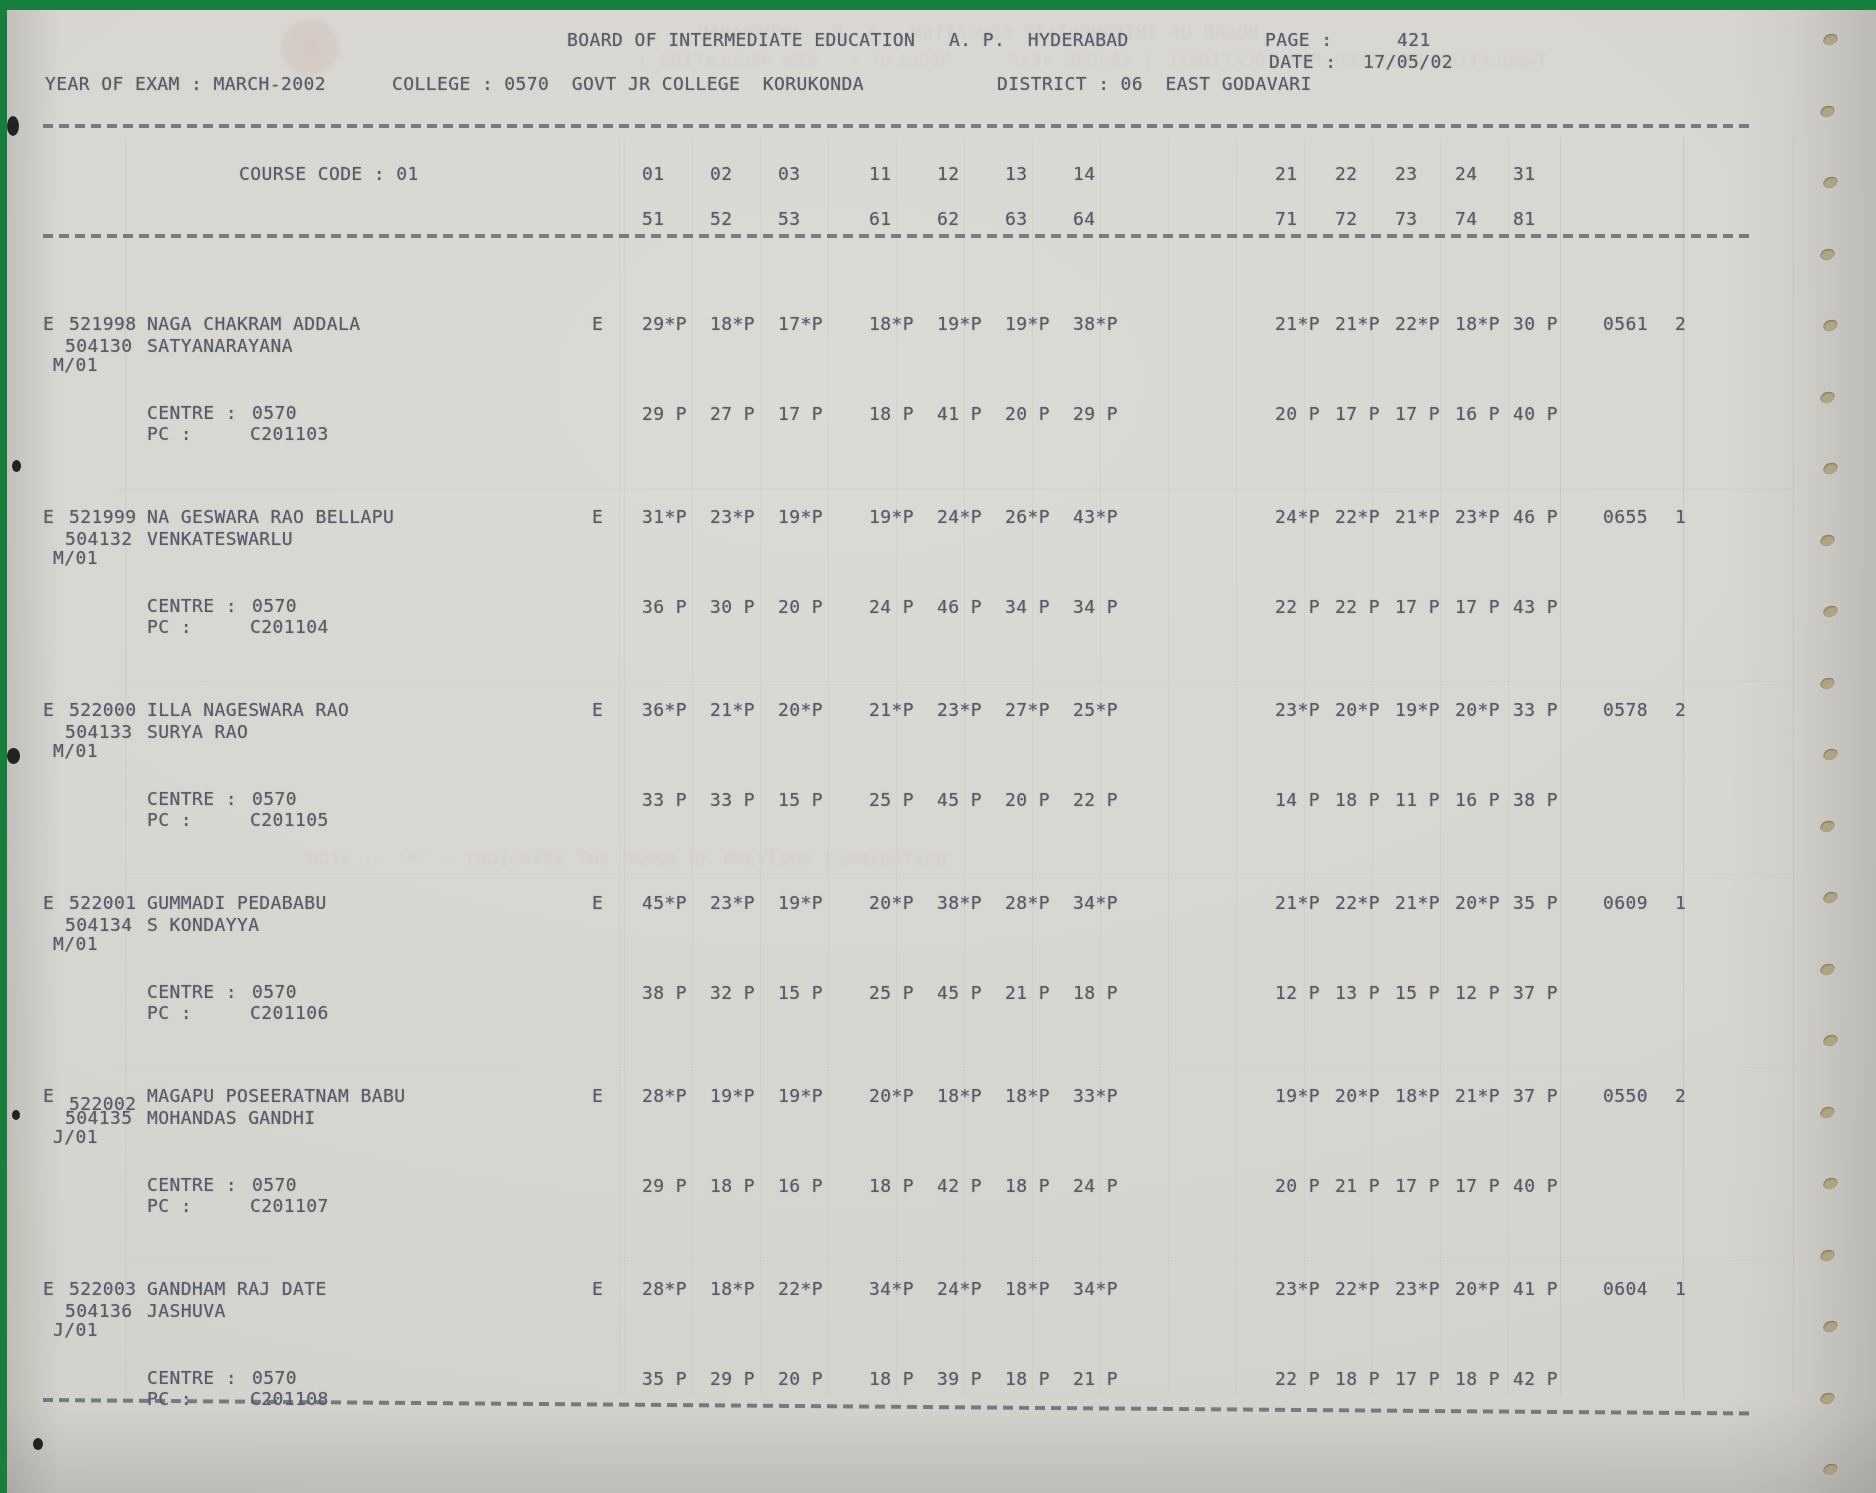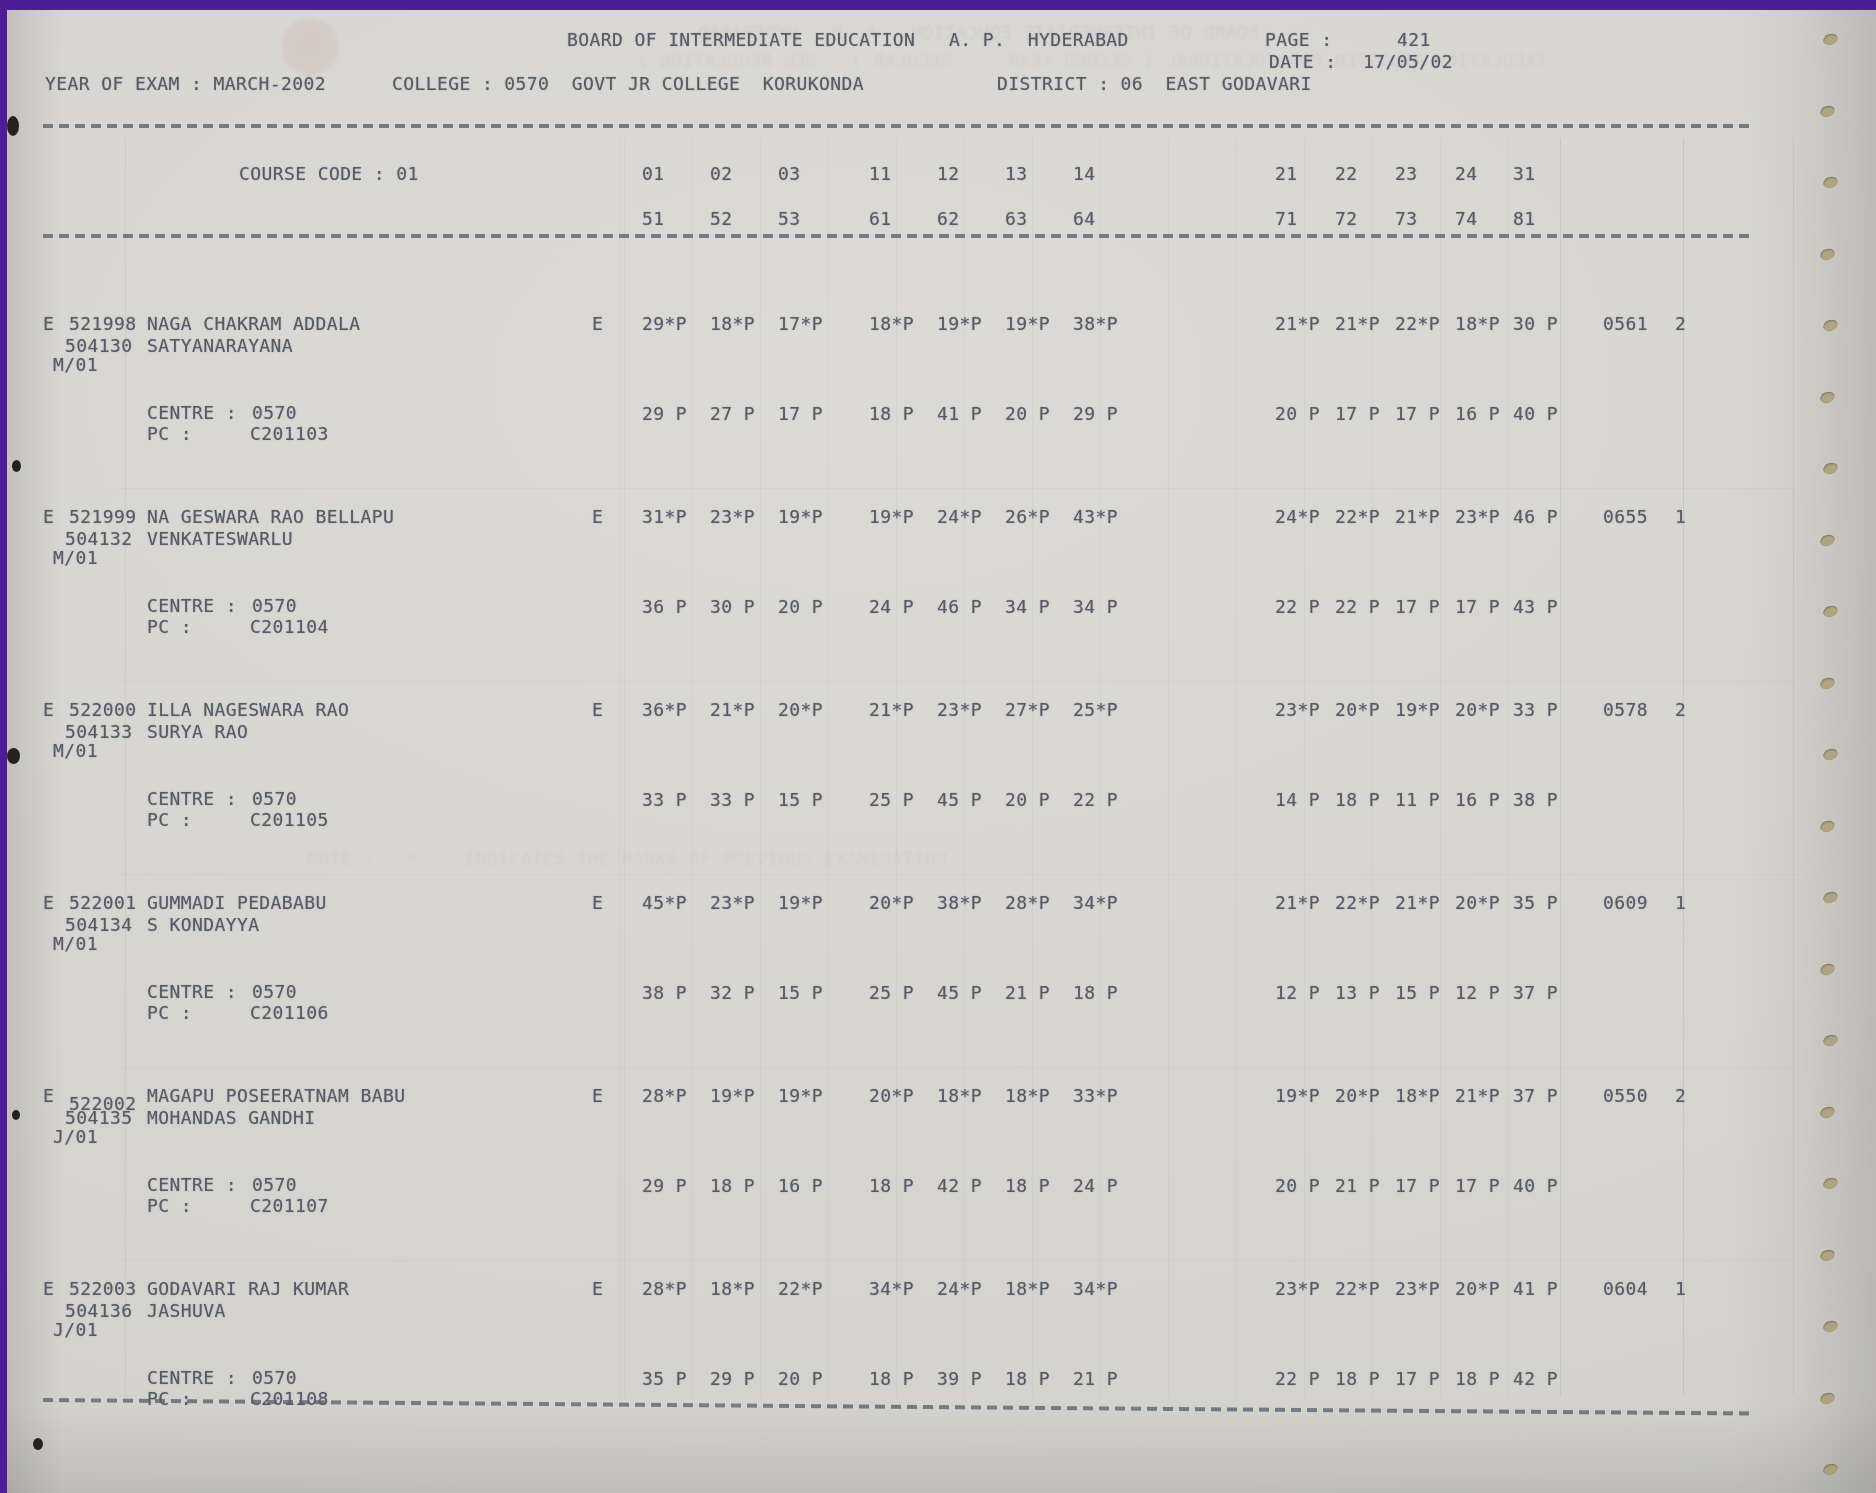--- a/index.html
+++ b/index.html
@@ -1,16 +1,16 @@
 <!DOCTYPE html>
 <html><head>
 <meta charset="utf-8">
 <style>
   html,body{margin:0;padding:0;background:#8e8e8c;}
-  .page{position:relative;width:1876px;height:1493px;background:#4c1d95;overflow:hidden;
+  .page{position:relative;width:1876px;height:1493px;background:#15803d;overflow:hidden;
         font-family:"DejaVu Sans Mono","Liberation Mono",monospace;}
   .paper{position:absolute;left:7px;top:10px;right:0;bottom:0;
     background-image:
       linear-gradient(90deg, rgba(0,0,0,0.10) 0px, transparent 55px),
       linear-gradient(270deg, rgba(90,90,88,0.22) 0px, rgba(90,90,88,0.06) 80px, transparent 150px),
       linear-gradient(0deg, rgba(80,80,78,0.16) 0px, transparent 90px),
       radial-gradient(160% 120% at 45% 25%, #dcdad5 0%, #d6d4cf 50%, #cccbc6 100%);
   }
   .t{position:absolute;white-space:pre;font-size:18px;line-height:20px;letter-spacing:0.4px;
      color:#555b68;text-shadow:0 0 1.2px rgba(85,91,104,0.55);}
@@ -327,21 +327,21 @@
     <span class="t c10 mrow2">17 P</span>
     <span class="t c11 mrow2">40 P</span>
   </div>
 
   <div class="rec" style="top: 1269px;">
     <span class="t" style="left:36px;top:0">E</span>
     <span class="t" style="left:62px;top:0">522003</span>
     <span class="t" style="left:58px;top:22px">504136</span>
     <span class="t" style="left:46px;top:41px">J/01</span>
 
-    <span class="t" style="left:140px;top:0">GODAVARI RAJ KUMAR</span>
+    <span class="t" style="left:140px;top:0">GANDHAM RAJ DATE</span>
     <span class="t" style="left:140px;top:22px">JASHUVA</span>
     <span class="t" style="left:585px;top:0">E</span>
 
     <span class="t c0 mrow1">28*P</span>
     <span class="t c1 mrow1">18*P</span>
     <span class="t c2 mrow1">22*P</span>
     <span class="t c3 mrow1">34*P</span>
     <span class="t c4 mrow1">24*P</span>
     <span class="t c5 mrow1">18*P</span>
     <span class="t c6 mrow1">34*P</span>

